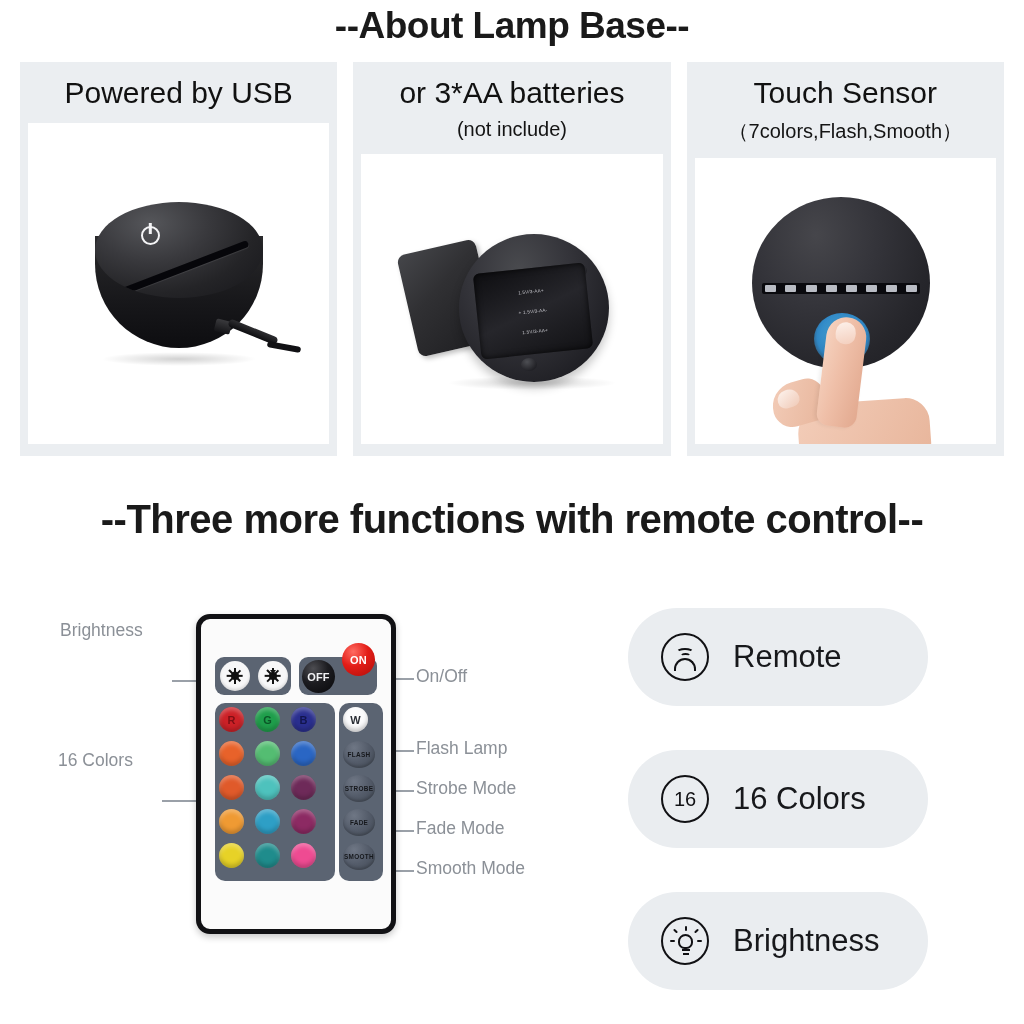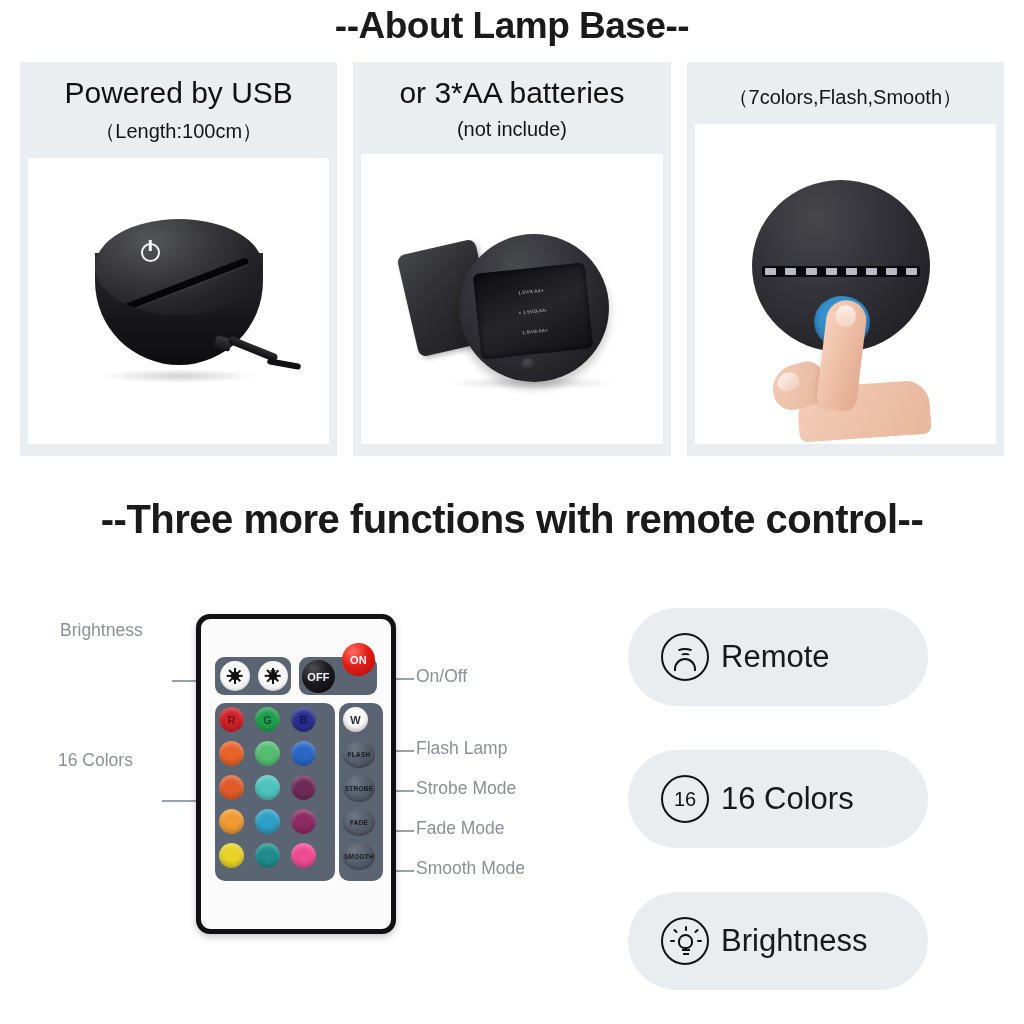--- a/index.html
+++ b/index.html
@@ -224,21 +224,21 @@
   
   .lead { position: absolute; height: 1.5px; background: #9aa0a8; }
   .callout { position: absolute; color: #8b9097; font-size: 17.5px; white-space: nowrap; }
   .callout-r { position: absolute; color: #8b9097; font-size: 17.5px; white-space: nowrap; }
 
   
   .pills { position: absolute; left: 628px; top: 608px; width: 300px; }
   .pill {
     position: relative; width: 300px; height: 98px;
     background: #eaedf0; border-radius: 49px;
-    display: flex; align-items: center; padding-left: 33px; gap: 12px;
+    display: flex; align-items: center; padding-left: 33px; gap: 24px;
   }
   .pill + .pill { margin-top: 44px; }
   .pill-icon { width: 48px; height: 48px; border: 2.6px solid #111114; border-radius: 50%;
                position: relative; flex: 0 0 auto; }
   .pill-label { font-size: 31px; color: #17181b; font-weight: 400; white-space: nowrap; }
 
   
   .ic-remote .body { position: absolute; left: 11px; top: 23px; width: 22px; height: 13px;
                      border: 2.3px solid #111114; border-bottom: none; border-radius: 11px 11px 0 0; }
   .ic-remote .wave { position: absolute; border: 2.2px solid #111114; border-bottom-color: transparent;
@@ -262,21 +262,20 @@
 <body>
 
 <div class="page">
 
   <div class="section-title" id="title-about">--About Lamp Base--</div>
 
   <div class="panels">
 
     <div class="panel">
       <div class="panel-head">Powered by USB</div>
-      <div class="panel-sub">（Length:100cm）</div>
       <div class="panel-img">
         <div class="base1">
           <div class="shadow"></div>
           <div class="side"></div>
           <div class="top">
             <div class="slot"></div>
             <div class="pwr"></div>
           </div>
           <div class="cable"></div>
           <div class="cable2"></div>
@@ -300,20 +299,21 @@
               <div class="cellLbl" style="top:21px;">1.5V/3-AA+</div>
               <div class="cellLbl" style="top:41px;">+ 1.5V/3-AA-</div>
               <div class="cellLbl" style="top:61px;">1.5V/3-AA+</div>
             </div>
           </div>
         </div>
       </div>
     </div>
 
     <div class="panel">
+      <div class="panel-head">Touch Sensor</div>
       <div class="panel-sub">（7colors,Flash,Smooth）</div>
       <div class="panel-img">
         <div class="base3">
           <div class="disc"></div>
           <div class="strip">
             <div class="led"></div>
             <div class="led"></div>
             <div class="led"></div>
             <div class="led"></div>
             <div class="led"></div>

